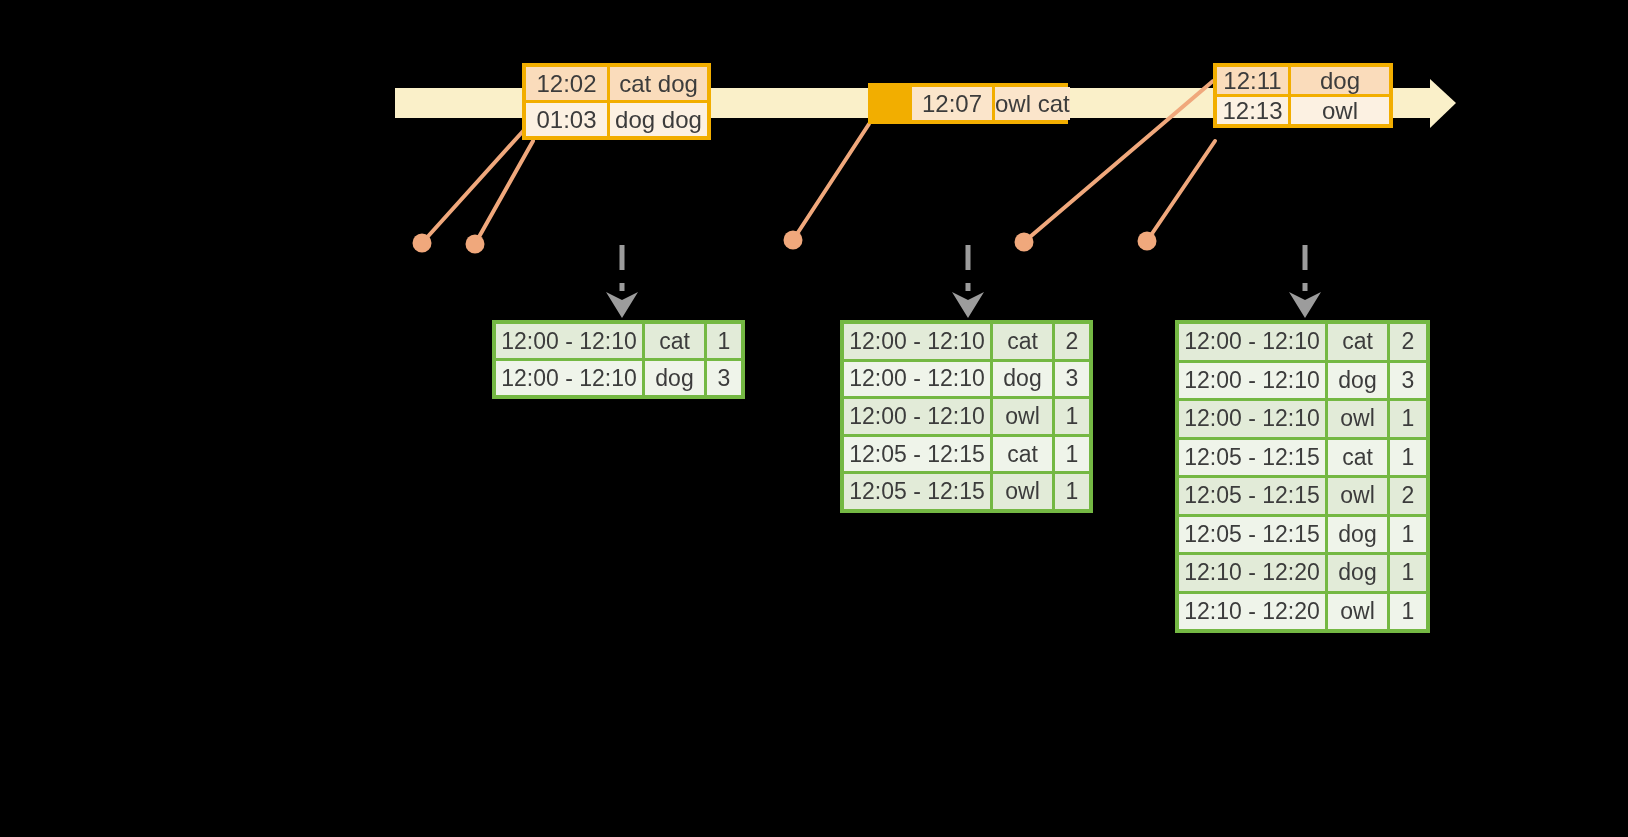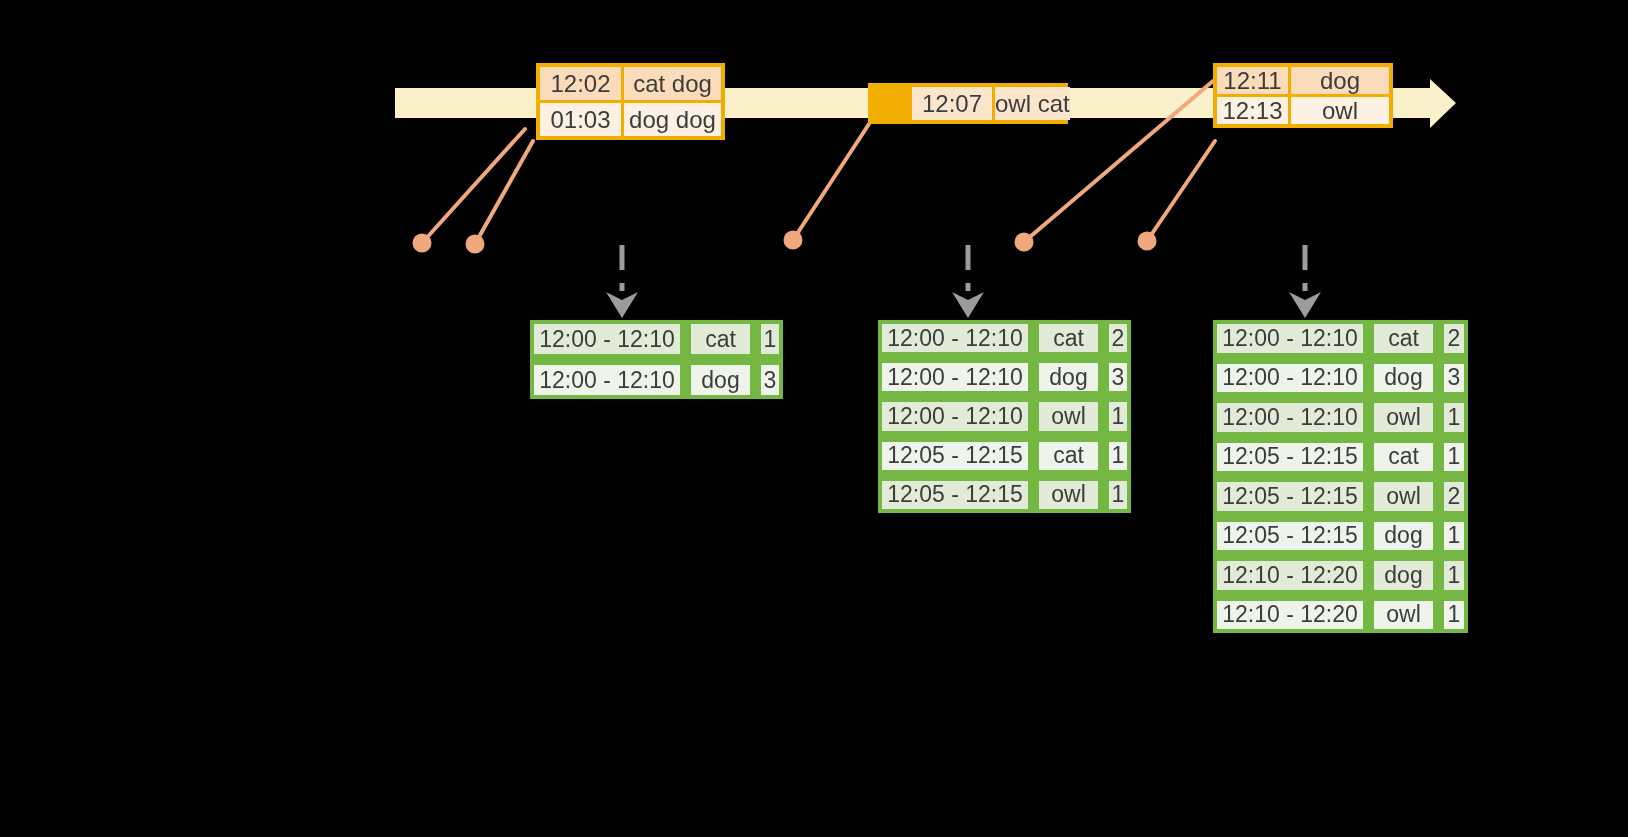--- a/index.html
+++ b/index.html
@@ -13,36 +13,36 @@
   .conn{stroke:var(--connector,#F0A87C);stroke-width:4;stroke-linecap:round;}
   .dot{fill:var(--connector,#F0A87C);}
   .dash{stroke:var(--dashed-arrow,#9C9C9C);stroke-width:5;stroke-dasharray:25 13;}
   .dash-head{fill:var(--dashed-arrow,#9C9C9C);}
 
   .event-box{
     position:absolute;box-sizing:border-box;display:grid;gap:3px;
     background:var(--event-border,#F2AE00);border:4px solid var(--event-border,#F2AE00);
   }
   .rtable{
-    position:absolute;box-sizing:border-box;display:grid;gap:11px;
+    position:absolute;box-sizing:border-box;display:grid;gap:3px;
     grid-template-columns:146px 59px 1fr;
-    background:var(--table-border,#74B843);border:4px solid var(--table-border,#74B843);margin-left:38px;
+    background:var(--table-border,#74B843);border:4px solid var(--table-border,#74B843);
   }
   .cell{
     display:flex;align-items:center;justify-content:center;
     font-size:24px;line-height:1;white-space:nowrap;
   }
   .rtable .cell{font-size:23px;}
   .cell-dark{background:var(--event-row-dark,#FADCBB);}
   .cell-light{background:var(--event-row-light,#FCF1E2);}
   .cell-mid{background:var(--event-row-mid,#FBE5CB);}
   .trow-dark{background:var(--table-row-dark,#E2EBD8);}
   .trow-light{background:var(--table-row-light,#EFF4EA);}
 
-  #box1{left:536px;top:63px;width:189px;height:77px;grid-template-columns:81px 1fr;grid-template-rows:1fr 1fr;}
+  #box1{left:522px;top:63px;width:189px;height:77px;grid-template-columns:81px 1fr;grid-template-rows:1fr 1fr;}
   #box2{left:868px;top:83px;width:200px;height:41px;grid-template-columns:80px 1fr;grid-template-rows:1fr;padding-left:40px;}
   #box3{left:1213px;top:63px;width:180px;height:65px;grid-template-columns:71px 1fr;grid-template-rows:1fr 1fr;}
   #t1{left:492px;top:320px;width:253px;height:79px;grid-template-rows:repeat(2,1fr);}
   #t2{left:840px;top:320px;width:253px;height:193px;grid-template-rows:repeat(5,1fr);}
   #t3{left:1175px;top:320px;width:255px;height:313px;grid-template-rows:repeat(8,1fr);}
 </style>
 </head>
 <body>
 
 <div id="stage">

